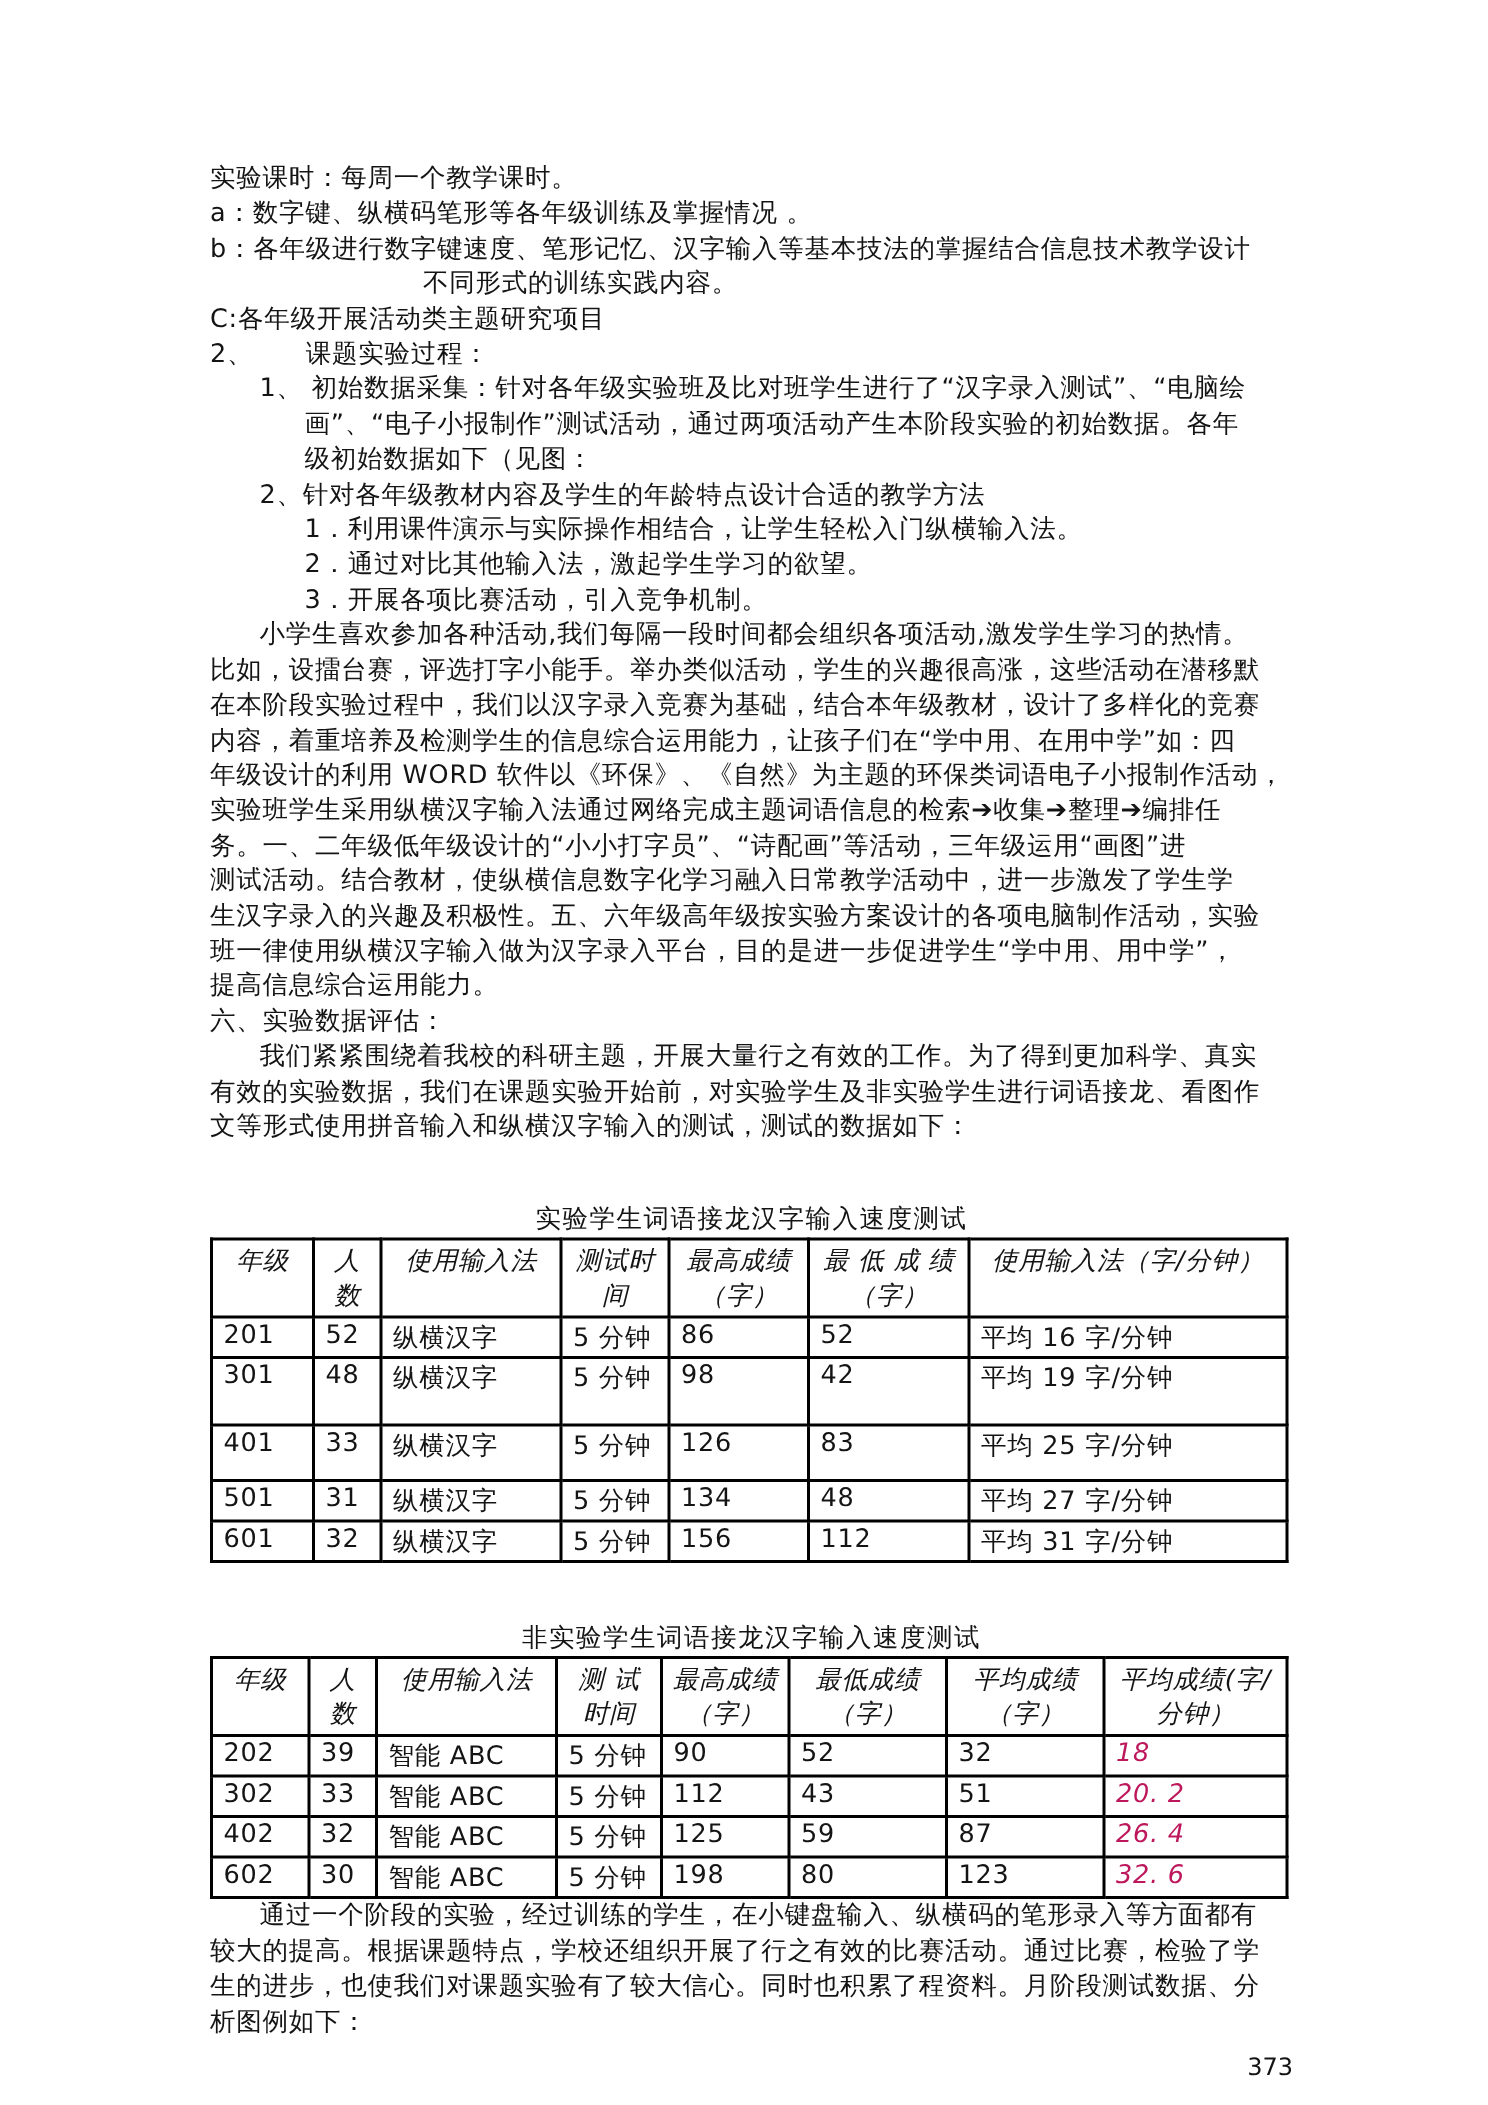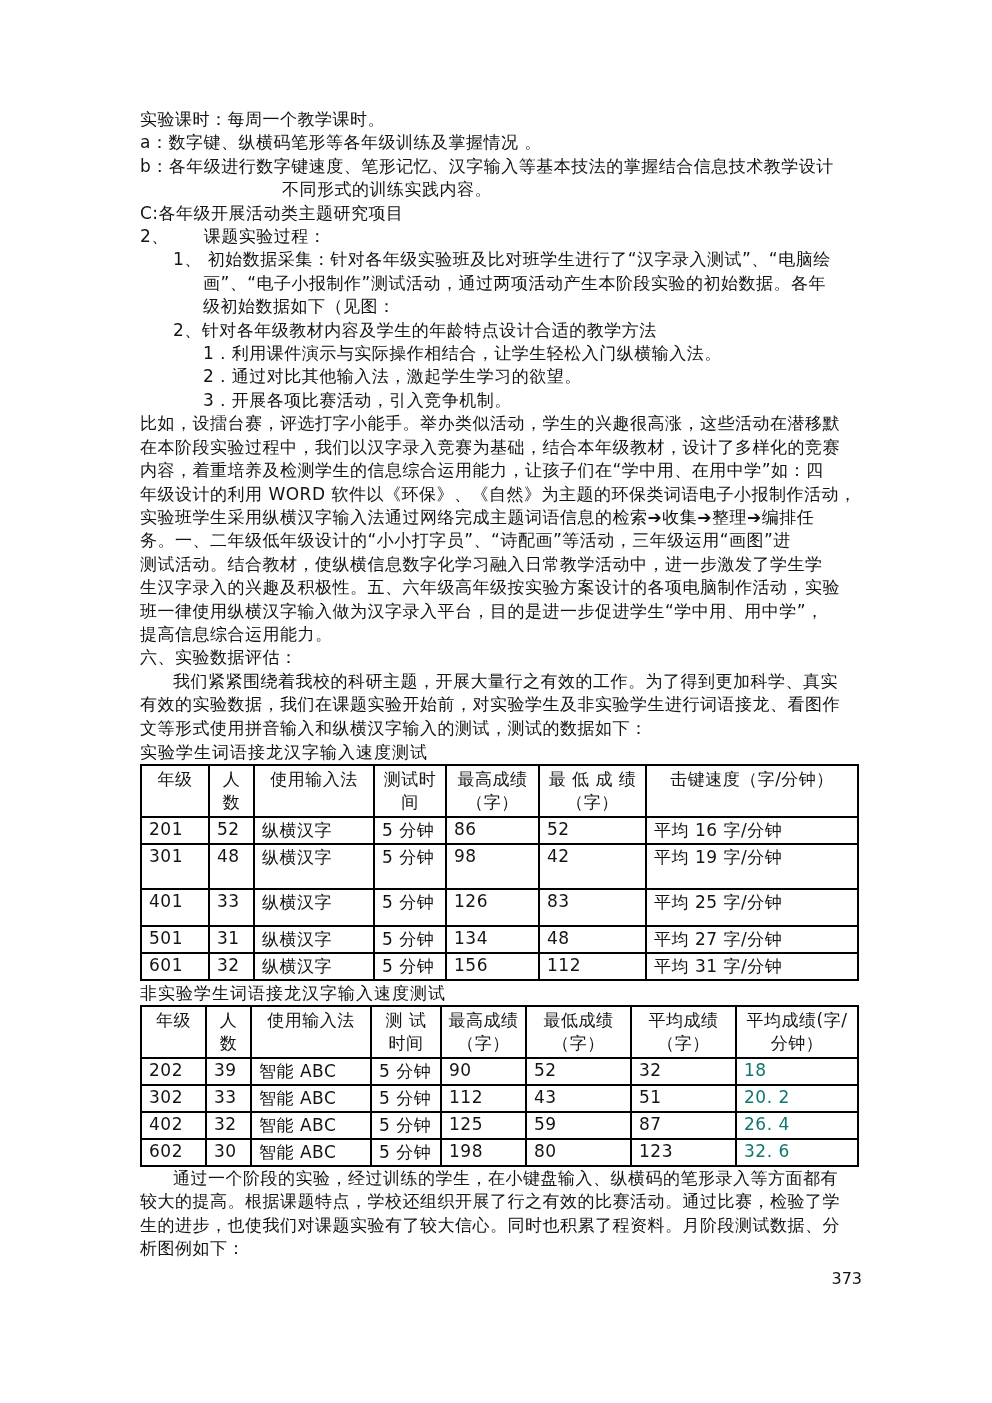--- a/index.html
+++ b/index.html
@@ -17,44 +17,46 @@
   .line{
     line-height:23.4px;
     min-height:23.4px;
     white-space:pre-wrap;
     letter-spacing:0.5px;
   }
   .i1{padding-left:33px;}
   .i2{padding-left:63px;}
   .i8{padding-left:142px;}
   .table-title{
+    text-align:center;
     line-height:24px;
     letter-spacing:1px;
+    margin-top:38px;
   }
   table{
     border-collapse:collapse;
     width:717px;
     table-layout:fixed;
   }
   td{
     border:2px solid #000000;
     padding:1px 7px;
     vertical-align:top;
     overflow:hidden;
     letter-spacing:0.5px;
     white-space:pre-wrap;
   }
-  tr.hdr td{text-align:center;padding:2px 5px;}
+  tr.hdr td{text-align:center;padding:2px 5px;font-style:italic;}
   tr.h46{height:46px;}
   tr.h45{height:45px;}
   tr.h37{height:37px;padding-left:48px;}
   tr.h26{height:26px;}
   tr.h24{height:24px;}
   tr.h23{height:23px;}
-  td.red{color:#0f766e;}
+  td.red{color:#be185d;font-style:italic;}
   .page-number{
     text-align:right;
     margin-top:8px;
     font-size:16px;
   }
 </style>
 </head>
 <body>
 
 <div class="page">
@@ -65,20 +67,21 @@
   <div class="line i8">不同形式的训练实践内容。</div>
   <div class="line i0">C:各年级开展活动类主题研究项目</div>
   <div class="line i0">2、　　课题实验过程：</div>
   <div class="line i1">1、 初始数据采集：针对各年级实验班及比对班学生进行了“汉字录入测试”、“电脑绘</div>
   <div class="line i2">画”、“电子小报制作”测试活动，通过两项活动产生本阶段实验的初始数据。各年</div>
   <div class="line i2">级初始数据如下（见图：</div>
   <div class="line i1">2、针对各年级教材内容及学生的年龄特点设计合适的教学方法</div>
   <div class="line i2">1．利用课件演示与实际操作相结合，让学生轻松入门纵横输入法。</div>
   <div class="line i2">2．通过对比其他输入法，激起学生学习的欲望。</div>
   <div class="line i2">3．开展各项比赛活动，引入竞争机制。</div>
+  <div class="line i1">小学生喜欢参加各种活动,我们每隔一段时间都会组织各项活动,激发学生学习的热情。</div>
   <div class="line i0">比如，设擂台赛，评选打字小能手。举办类似活动，学生的兴趣很高涨，这些活动在潜移默</div>
   <div class="line i0">在本阶段实验过程中，我们以汉字录入竞赛为基础，结合本年级教材，设计了多样化的竞赛</div>
   <div class="line i0">内容，着重培养及检测学生的信息综合运用能力，让孩子们在“学中用、在用中学”如：四</div>
   <div class="line i0">年级设计的利用 WORD 软件以《环保》、《自然》为主题的环保类词语电子小报制作活动，</div>
   <div class="line i0">实验班学生采用纵横汉字输入法通过网络完成主题词语信息的检索➔收集➔整理➔编排任</div>
   <div class="line i0">务。一、二年级低年级设计的“小小打字员”、“诗配画”等活动，三年级运用“画图”进</div>
   <div class="line i0">测试活动。结合教材，使纵横信息数字化学习融入日常教学活动中，进一步激发了学生学</div>
   <div class="line i0">生汉字录入的兴趣及积极性。五、六年级高年级按实验方案设计的各项电脑制作活动，实验</div>
   <div class="line i0">班一律使用纵横汉字输入做为汉字录入平台，目的是进一步促进学生“学中用、用中学”，</div>
   <div class="line i0">提高信息综合运用能力。</div>
@@ -100,21 +103,21 @@
         <col style="width:212px">
     </colgroup>
     <tbody>
         <tr class="hdr h46">
       <td>年级</td>
       <td>人数</td>
       <td>使用输入法</td>
       <td>测试时间</td>
       <td>最高成绩（字）</td>
       <td>最 低 成 绩（字）</td>
-      <td>击键速度（字/分钟）</td>
+      <td>使用输入法（字/分钟）</td>
     </tr>
     <tr class="h24">
       <td>201</td>
       <td>52</td>
       <td>纵横汉字</td>
       <td>5 分钟</td>
       <td>86</td>
       <td>52</td>
       <td>平均 16 字/分钟</td>
     </tr>

